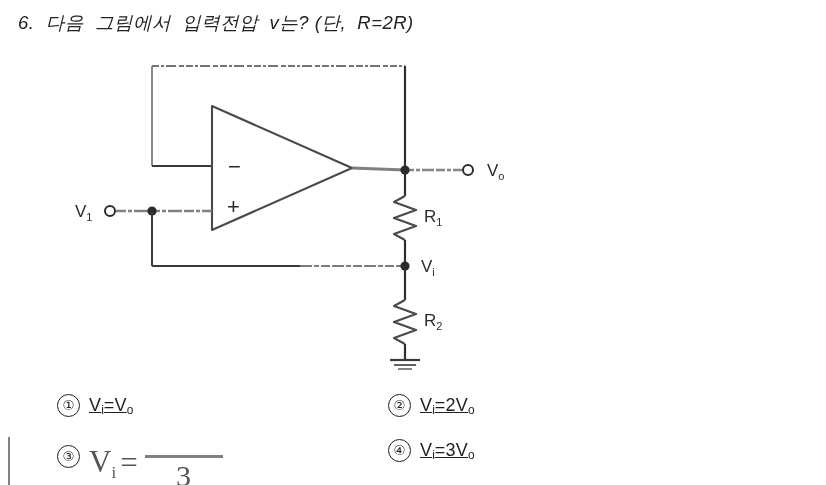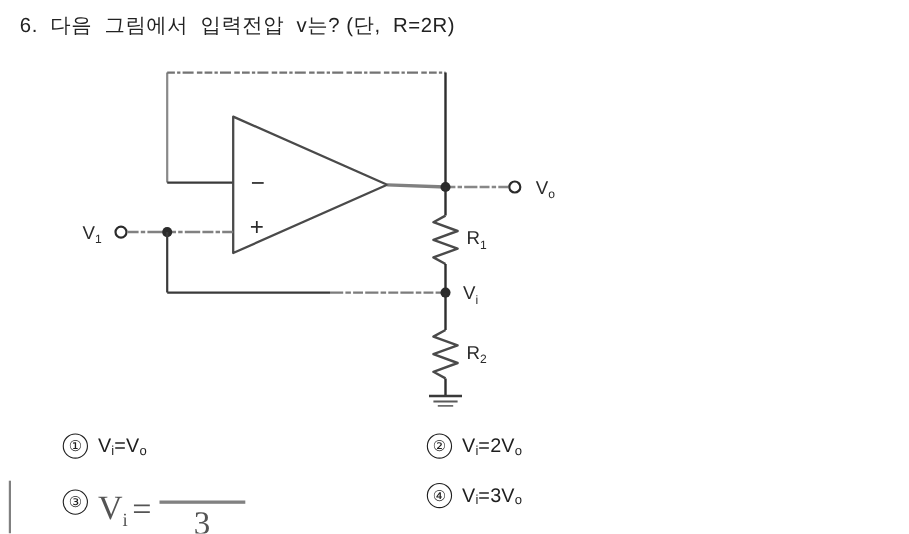--- a/index.html
+++ b/index.html
@@ -17,20 +17,21 @@
   }
   
   #question-heading {
     position: absolute;
     left: 18px;
     top: 10px;
     font-size: 18.5px;
     letter-spacing: 0.5px;
     white-space: pre;
     color: #222222;
+    font-style: italic;
   }
   
   #circuit-figure {
     position: absolute;
     left: 0px;
     top: 48px;
     width: 600px;
     height: 340px;
   }
   #circuit-figure svg { display: block; }
@@ -72,21 +73,21 @@
     justify-content: center;
     width: 21px;
     height: 21px;
     border: 1.4px solid #1e1e1e;
     border-radius: 50%;
     font-size: 13.5px;
     line-height: 1;
     margin-right: 9px;
     flex: none;
   }
-  .choice-text { letter-spacing: 0.2px; }
+  .choice-text { letter-spacing: 0.2px; text-decoration: underline; }
   .choice-text sub {
     font-size: 0.66em;
     vertical-align: -0.22em;
     letter-spacing: 0;
   }
   #choice-1 { left: 57px;  top: 2px;  }
   #choice-2 { left: 388px; top: 2px;  }
   #choice-3 { left: 57px;  top: 43px; }
   #choice-4 { left: 388px; top: 47px; }
 

